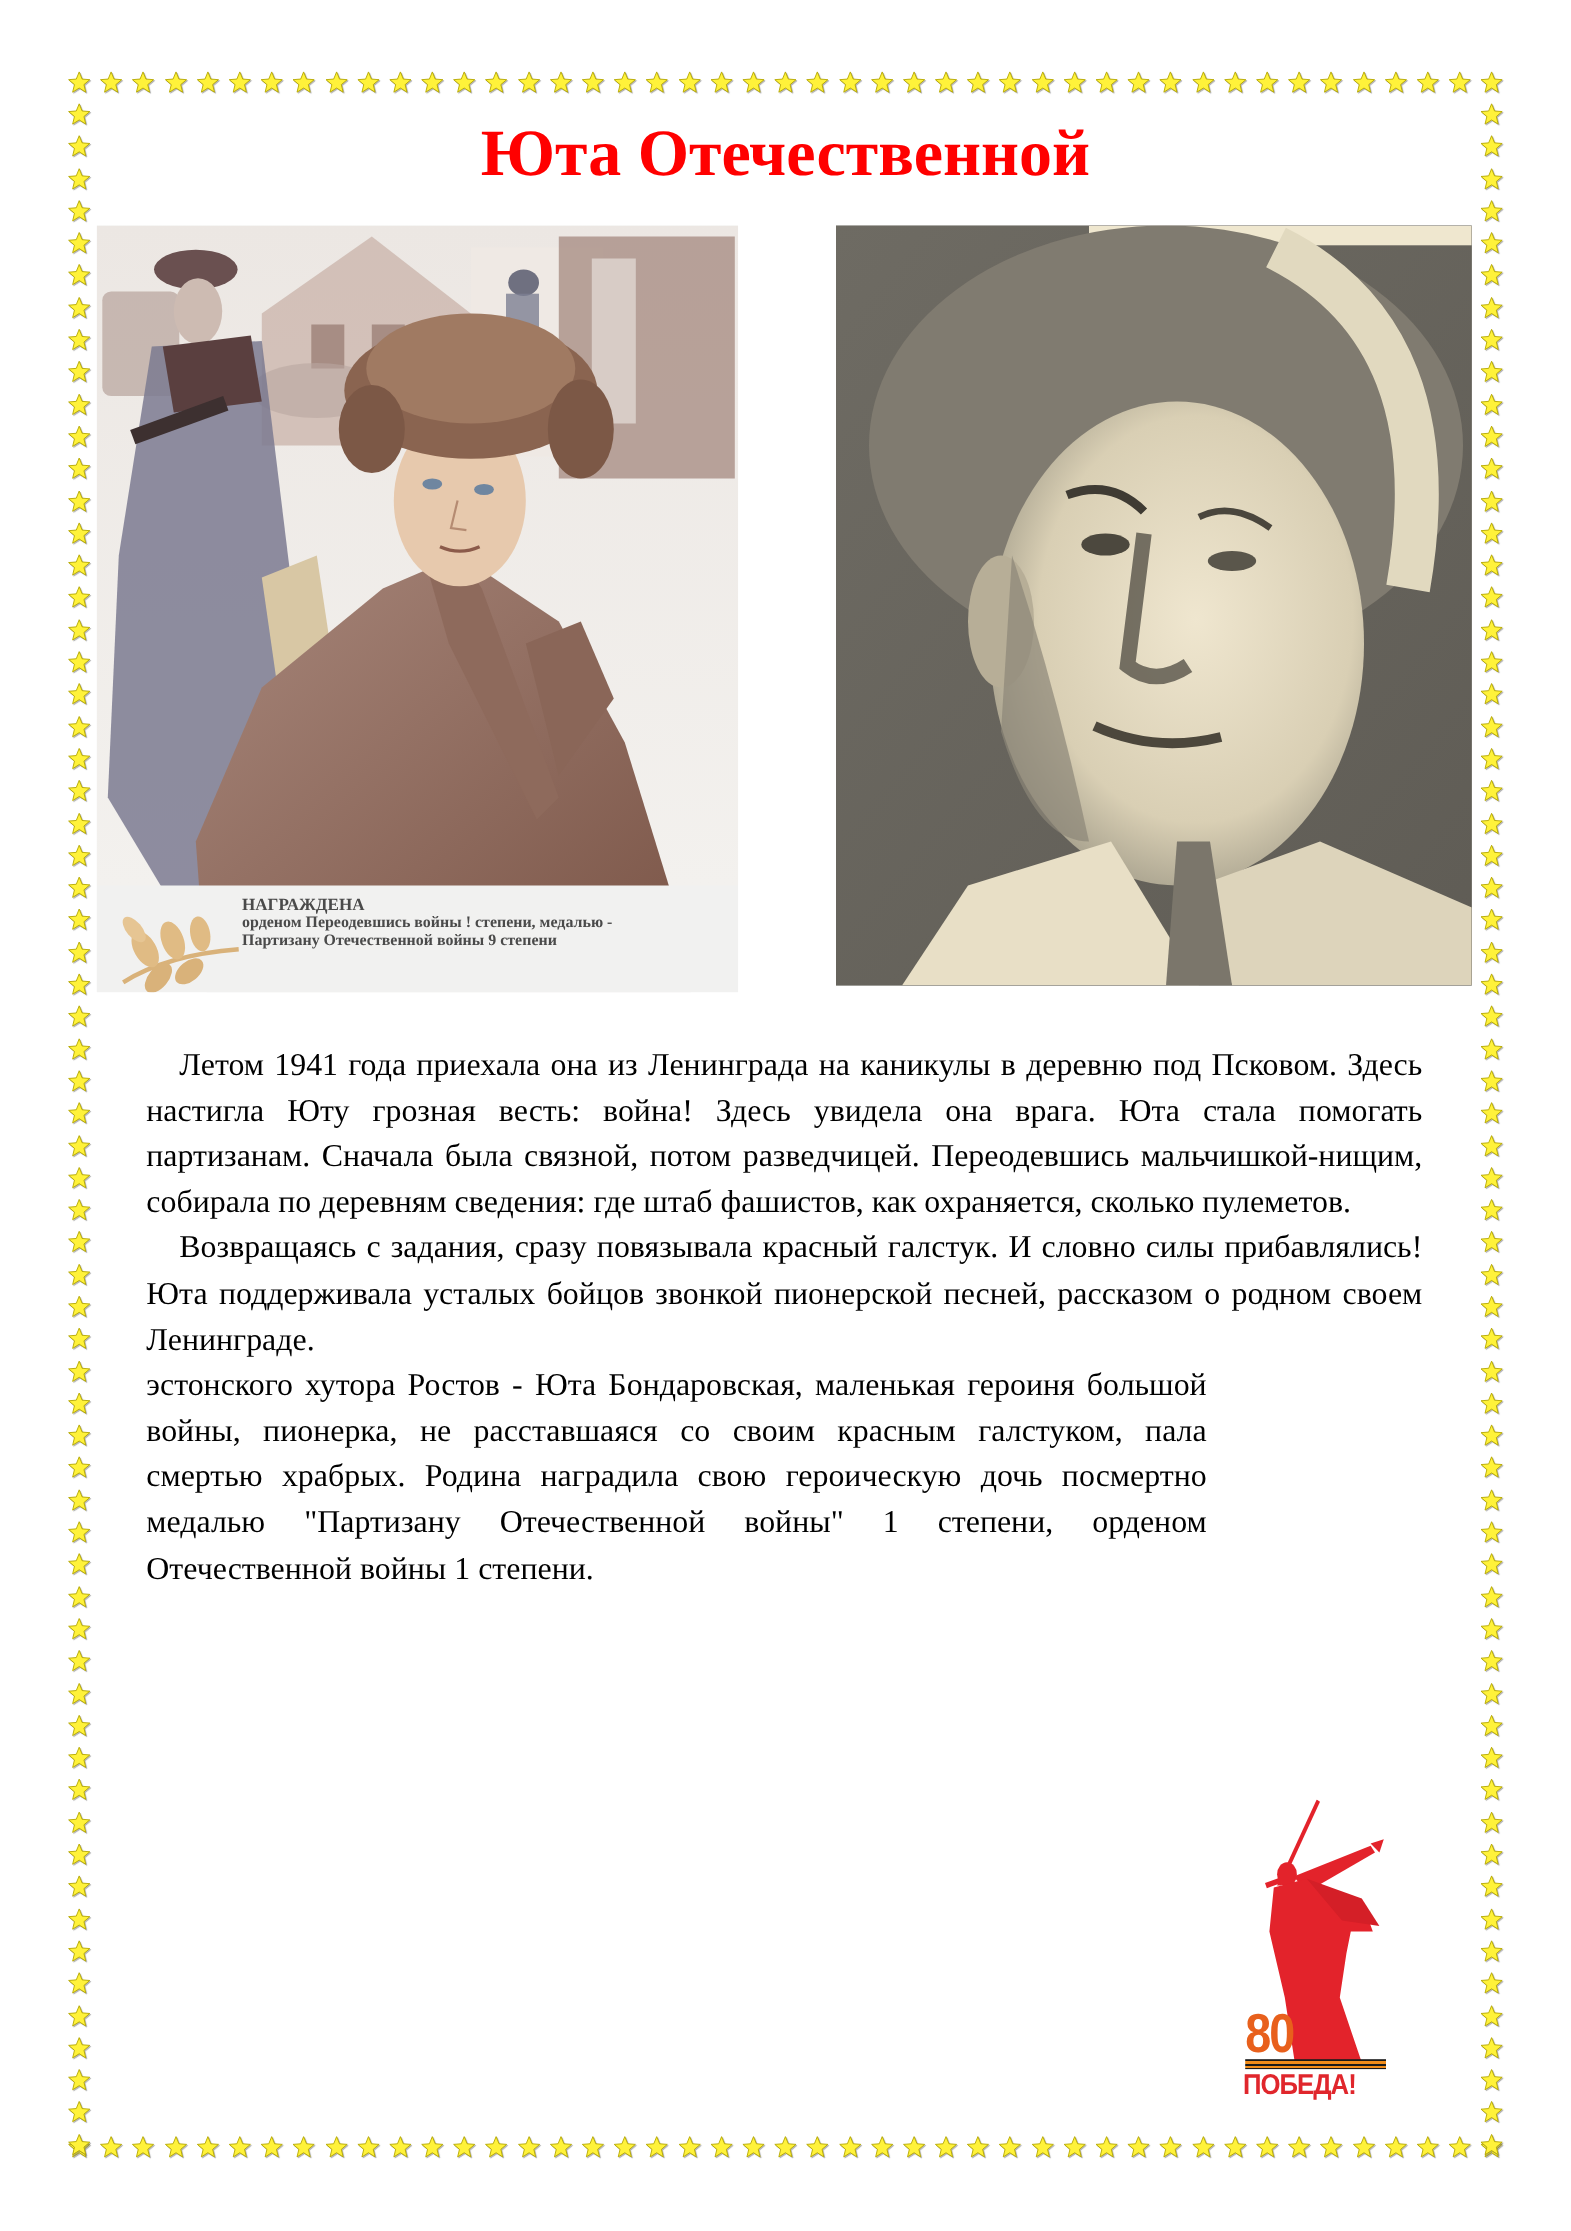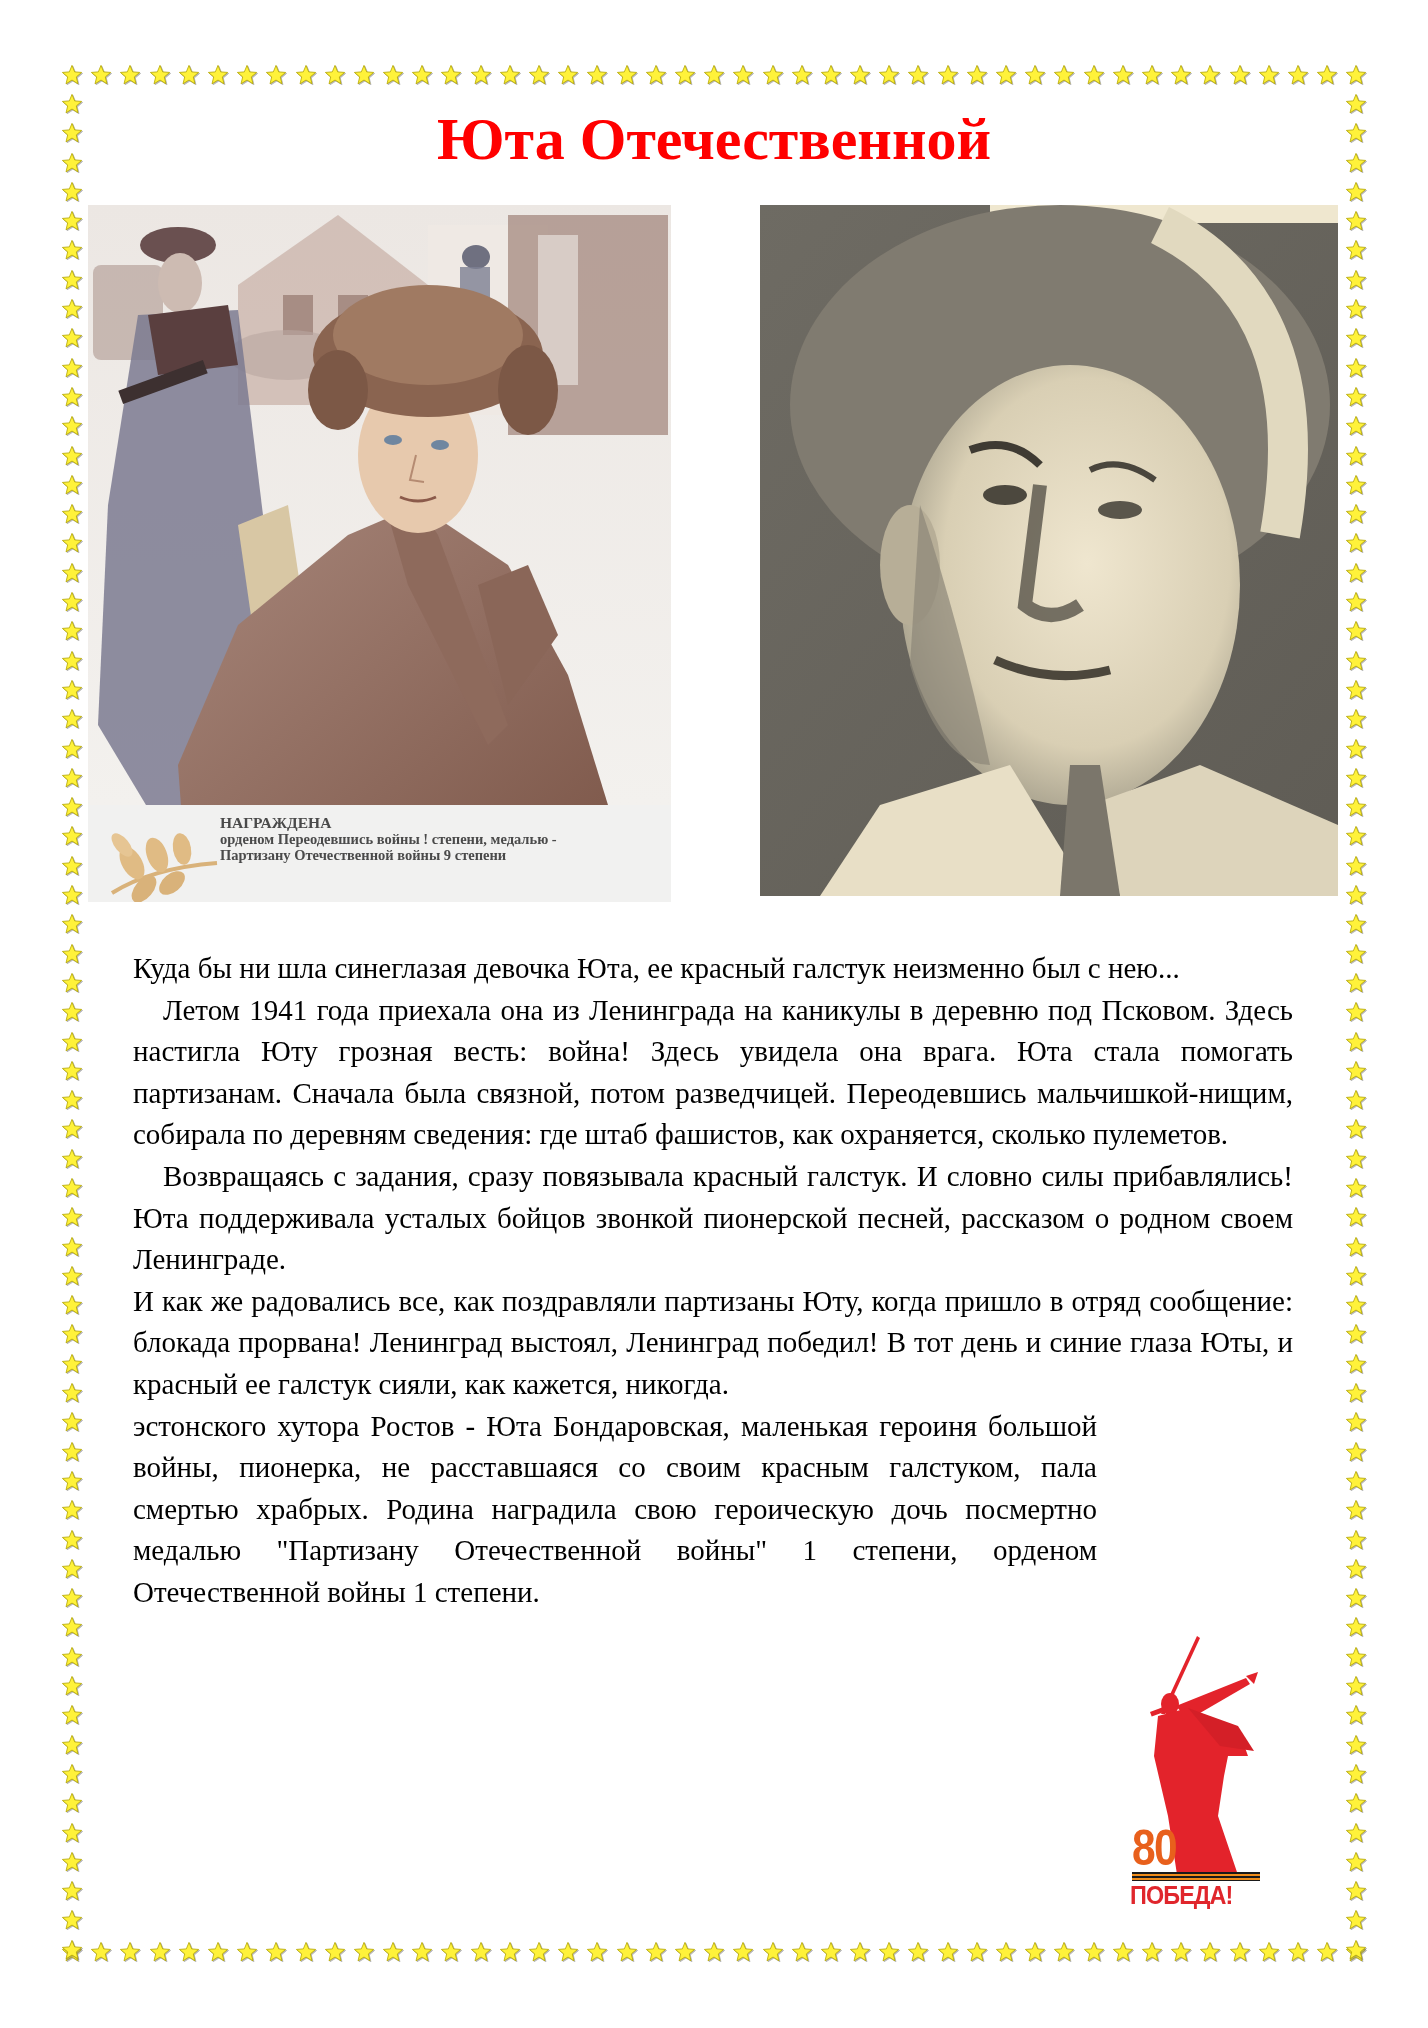--- a/index.html
+++ b/index.html
@@ -1227,24 +1227,22 @@
 
     <path d="M235 455 Q290 480 350 465" stroke="#4c473c" stroke-width="9" fill="none"></path>
 
     <polygon points="120,600 250,560 330,691 60,691" fill="#e8dfc6"></polygon>
     <polygon points="330,600 440,560 578,620 578,691 360,691" fill="#ddd4bb"></polygon>
     <polygon points="310,560 340,560 360,691 300,691" fill="#7b766b"></polygon>
   </svg>
 </div>
 
 <div id="body-text">
-  <p>Куда бы ни шла синеглазая девочка Юта, ее красный галстук неизменно был с нею...</p>
   <p class="indent">Летом 1941 года приехала она из Ленинграда на каникулы в деревню под Псковом. Здесь настигла Юту грозная весть: война! Здесь увидела она врага. Юта стала помогать партизанам. Сначала была связной, потом разведчицей. Переодевшись мальчишкой-нищим, собирала по деревням сведения: где штаб фашистов, как охраняется, сколько пулеметов.</p>
   <p class="indent">Возвращаясь с задания, сразу повязывала красный галстук. И словно силы прибавлялись! Юта поддерживала усталых бойцов звонкой пионерской песней, рассказом о родном своем Ленинграде.</p>
-  <p>И как же радовались все, как поздравляли партизаны Юту, когда пришло в отряд сообщение: блокада прорвана! Ленинград выстоял, Ленинград победил! В тот день и синие глаза Юты, и красный ее галстук сияли, как кажется, никогда.</p>
   <div id="wrap-block">
     <span>эстонского хутора Ростов - Юта Бондаровская, маленькая героиня большой войны, пионерка, не расставшаяся со своим красным галстуком, пала смертью храбрых. Родина наградила свою героическую дочь посмертно медалью "Партизану Отечественной войны" 1 степени, орденом Отечественной войны 1 степени.</span>
   </div>
 </div>
 
 <div id="emblem">
   <svg width="140" height="272" viewBox="0 0 140 272">
     <defs>
       <linearGradient id="eg" x1="0" y1="0" x2="1" y2="0">
         <stop offset="0" stop-color="#e8601c"></stop>

